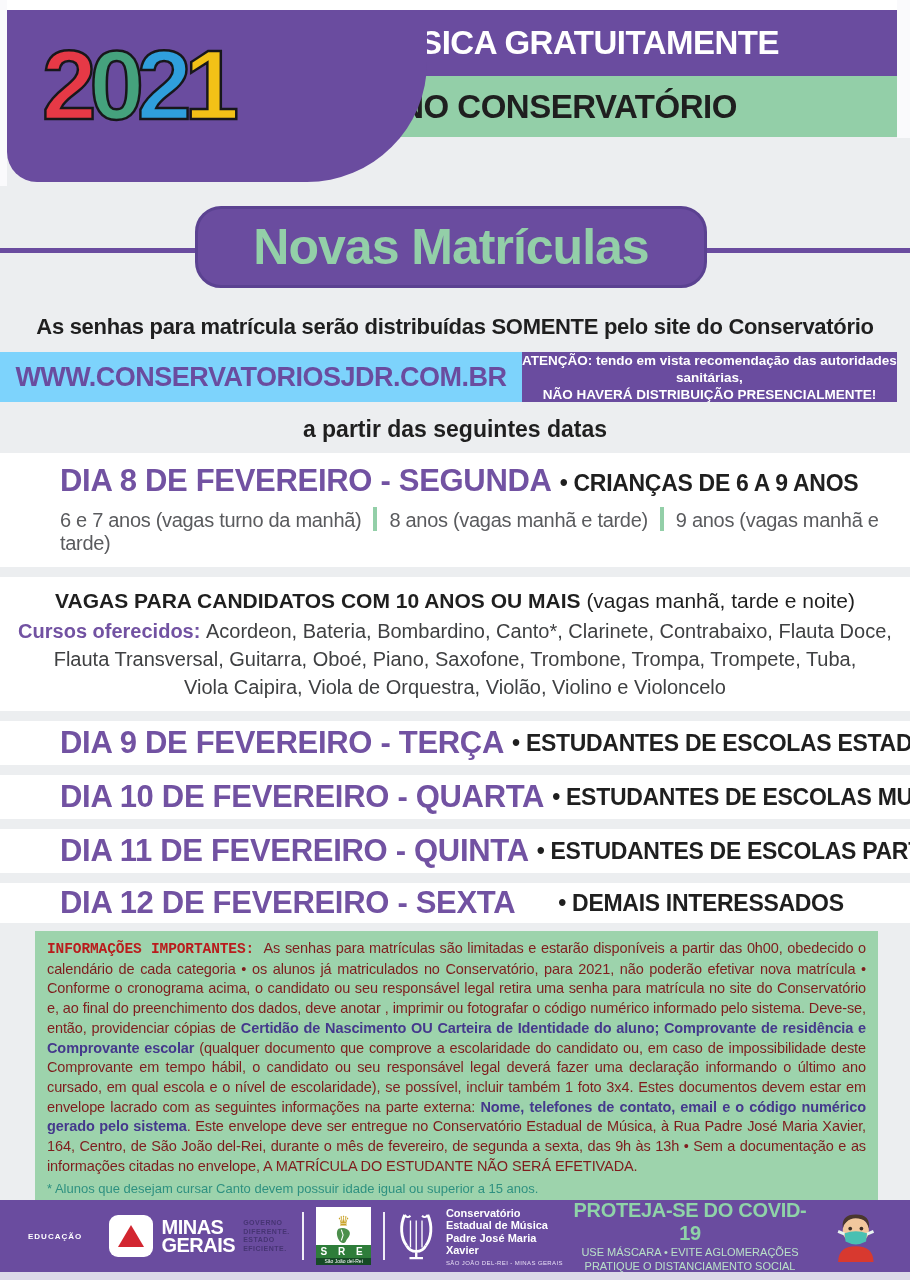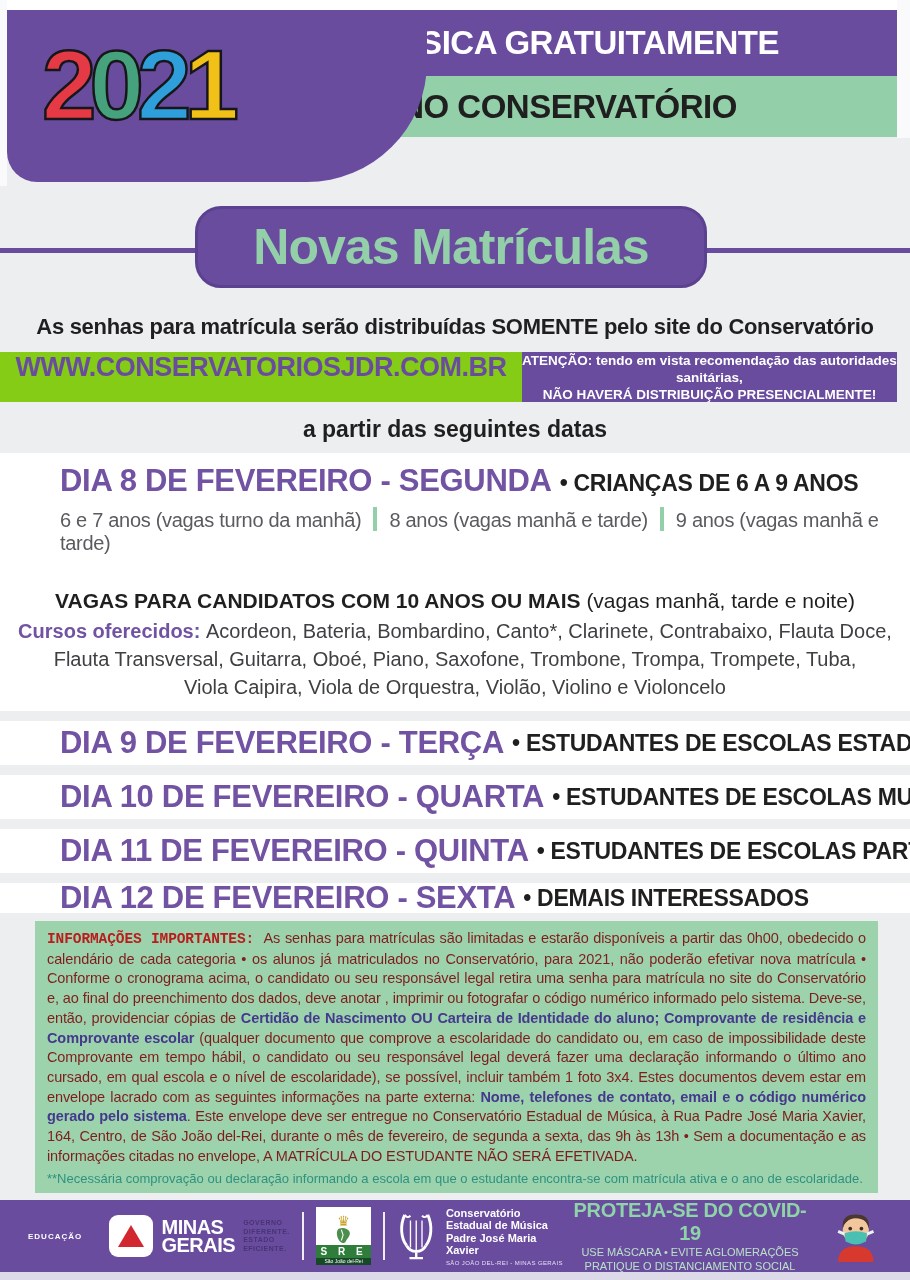--- a/index.html
+++ b/index.html
@@ -28,38 +28,38 @@
   
   .nm-wrap{position:relative;height:88px;margin-top:20px;}
   .nm-line{position:absolute;left:0;right:0;top:42px;height:5px;background:#6a4c9f;}
   .nm-pill{position:absolute;left:195px;top:0;width:512px;height:82px;background:#6a4c9f;
     border:3px solid #5b4291;border-radius:26px;display:flex;align-items:center;justify-content:center;}
   .nm-pill .t{color:#93cfa8;font-size:50px;font-weight:800;letter-spacing:-1px;}
   
   .lead{margin-top:20px;text-align:center;font-size:22px;font-weight:800;color:#1f1f1f;letter-spacing:-0.3px;}
   
   .site-bar{margin-top:12px;height:50px;display:flex;width:897px;}
-  .site-green{width:566px;background:#84cc16;display:flex;align-items:flex-start;justify-content:center;}
+  .site-green{width:566px;background:#7dd3fc;display:flex;align-items:center;justify-content:center;}
   .site-green .t{color:#6a4c9f;font-size:27px;font-weight:800;letter-spacing:-0.5px;}
   .site-purple{width:407px;background:#6a4c9f;display:flex;flex-direction:column;align-items:center;justify-content:center;}
   .site-purple .t{color:#fff;font-size:13.5px;font-weight:bold;line-height:17px;text-align:center;}
   
   .dates-heading{margin-top:14px;text-align:center;font-size:23px;font-weight:800;color:#1f1f1f;}
   .row8{margin-top:10px;background:#fff;padding:10px 0 12px 60px;}
   .date-p{color:#7252a2;font-size:31px;font-weight:800;letter-spacing:-0.3px;white-space:nowrap;}
   .aud-b{color:#1f1f1f;font-size:23px;font-weight:800;letter-spacing:-0.3px;margin-left:8px;white-space:nowrap;}
   .row8 .detail{margin-top:8px;font-size:20px;color:#5a5b5e;letter-spacing:-0.3px;}
   .vsep{display:inline-block;width:4px;height:24px;background:#93cfa8;margin:0 12px;vertical-align:-4px;}
-  .vagas{margin-top:0;background:#fff;padding:22px 0 10px;text-align:center;}
+  .vagas{margin-top:10px;background:#fff;padding:12px 0 10px;text-align:center;}
   .vagas .l1{font-size:21px;color:#1f1f1f;}
   .vagas .l1 .b{font-weight:800;}
   .vagas .courses{font-size:20px;color:#3f4042;line-height:28px;margin-top:4px;}
   .vagas .lbl{color:#7252a2;font-weight:800;}
   .simple-row{background:#fff;height:44px;display:flex;align-items:center;padding-left:60px;margin-top:10px;}
-  .simple-row.last{height:30px;}
+  .simple-row.last{height:40px;gap:35px;}
   
   .info-box{width:843px;margin:8px 0 0 35px;background:#9dd3ac;padding:8px 12px 6px;}
   .info-text{font-size:14.5px;line-height:1.36;text-align:justify;letter-spacing:-0.1px;}
   .seg-red{color:#b91c1c;font-weight:bold;font-family:Liberation Mono, monospace;}
   .seg-body{color:#7f1d1d;}
   .seg-bold{color:#44398c;font-weight:bold;}
   .footnote{color:#2e9180;font-size:13px;line-height:1.35;margin-top:3px;}
   
   .footer{position:absolute;left:0;top:1200px;width:910px;height:72px;background:#6a4c9f;
     display:flex;align-items:center;padding:0 24px 0 28px;}
@@ -158,20 +158,21 @@
     <span class="date-p">DIA 11 DE FEVEREIRO - QUINTA</span>
       <span class="aud-b">• ESTUDANTES DE ESCOLAS PARTICULARES**</span>
   </div>
   <div class="simple-row last">
     <span class="date-p">DIA 12 DE FEVEREIRO - SEXTA</span>
       <span class="aud-b">• DEMAIS INTERESSADOS</span>
   </div>
 
   <div class="info-box">
     <div class="info-text"><span class="seg-red">INFORMAÇÕES IMPORTANTES: </span><span class="seg-body">As senhas para matrículas são limitadas e estarão disponíveis a partir das 0h00, obedecido o calendário de cada categoria • os alunos já matriculados no Conservatório, para 2021, não poderão efetivar nova matrícula • Conforme o cronograma acima, o candidato ou seu responsável legal retira uma senha para matrícula no site do Conservatório e, ao final do preenchimento dos dados, deve anotar , imprimir ou fotografar o código numérico informado pelo sistema. Deve-se, então, providenciar cópias de </span><span class="seg-bold">Certidão de Nascimento OU Carteira de Identidade do aluno; Comprovante de residência e Comprovante escolar </span><span class="seg-body">(qualquer documento que comprove a escolaridade do candidato ou, em caso de impossibilidade deste Comprovante em tempo hábil, o candidato ou seu responsável legal deverá fazer uma declaração informando o último ano cursado, em qual escola e o nível de escolaridade), se possível, incluir também 1 foto 3x4. Estes documentos devem estar em envelope lacrado com as seguintes informações na parte externa: </span><span class="seg-bold">Nome, telefones de contato, email e o código numérico gerado pelo sistema</span><span class="seg-body">. Este envelope deve ser entregue no Conservatório Estadual de Música, à Rua Padre José Maria Xavier, 164, Centro, de São João del-Rei, durante o mês de fevereiro, de segunda a sexta, das 9h às 13h • Sem a documentação e as informações citadas no envelope, A MATRÍCULA DO ESTUDANTE NÃO SERÁ EFETIVADA.</span></div>
+    <div class="footnote">* Alunos que desejam cursar Canto devem possuir idade igual ou superior a 15 anos.</div>
     <div class="footnote">**Necessária comprovação ou declaração informando a escola em que o estudante encontra-se com matrícula ativa e o ano de escolaridade.</div>
   </div>
 
   <div class="footer">
     <span class="edu">EDUCAÇÃO</span>
     <span class="mg-logo">
       <span class="mg-tri"></span>
     </span>
     <span class="mg-name">
       <span style="display:block">MINAS</span>

